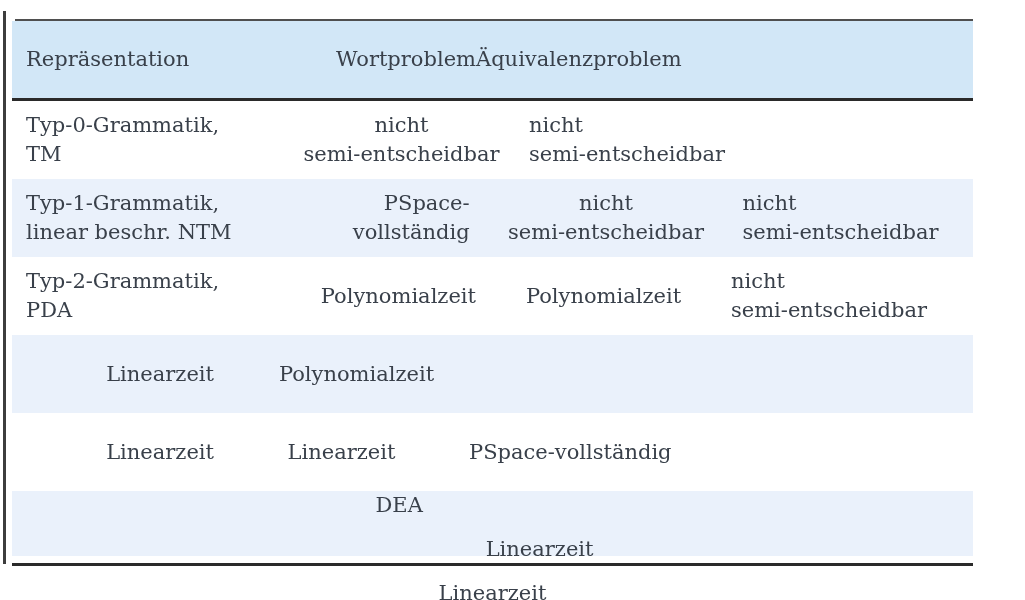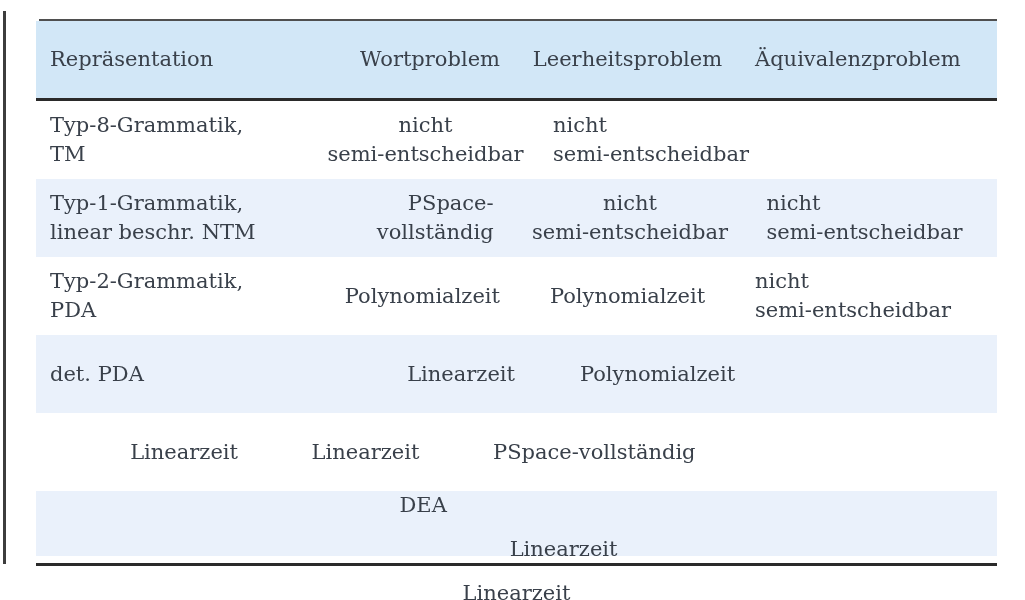--- a/index.html
+++ b/index.html
@@ -20,21 +20,21 @@
   .left-rule {
     position: absolute;
     left: 3px;
     top: 11px;
     width: 3px;
     height: 553px;
     background: var(--rule-dark, #3d3d3d);
   }
   .tbl {
     position: absolute;
-    left: 36px;
+    left: 12px;
     top: 19px;
     width: 961px;
     color: var(--text-color, #39404a);
     font-size: 21px;
     line-height: 29px;
   }
   .top-rule {
     height: 2px;
     background: var(--rule-gray, #4f4f4f);
     margin-left: 3px;
@@ -78,28 +78,27 @@
 
   <div class="left-rule"></div>
 
   <div class="tbl">
 
     <div class="top-rule"></div>
 
     <div class="header-row">
       <div class="c1">Repräsentation</div>
       <div class="c2">Wortproblem</div>
-      <div class="c3">Leerheitsproblem</div>
       <div class="c4">Äquivalenzproblem</div>
     </div>
 
     <div class="header-rule"></div>
 
     <div class="row">
-      <div class="c1">Typ-8-Grammatik,
+      <div class="c1">Typ-0-Grammatik,
 TM</div>
       <div class="c3">nicht
 semi-entscheidbar</div>
       <div class="c4">nicht
 semi-entscheidbar</div>
     </div>
 
     <div class="row stripe">
       <div class="c1">Typ-1-Grammatik,
 linear beschr. NTM</div>
@@ -113,21 +112,20 @@
     <div class="row">
       <div class="c1">Typ-2-Grammatik,
 PDA</div>
       <div class="c2">Polynomialzeit</div>
       <div class="c3">Polynomialzeit</div>
       <div class="c4">nicht
 semi-entscheidbar</div>
     </div>
 
     <div class="row stripe">
-      <div class="c1">det. PDA</div>
       <div class="c2">Linearzeit</div>
       <div class="c3">Polynomialzeit</div>
     </div>
 
     <div class="row">
       <div class="c2">Linearzeit</div>
       <div class="c3">Linearzeit</div>
       <div class="c4">PSpace-vollständig</div>
     </div>
 

